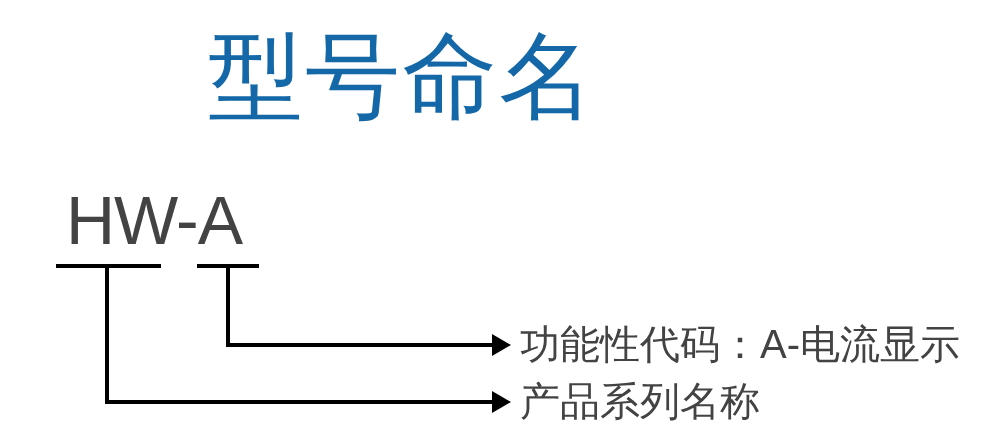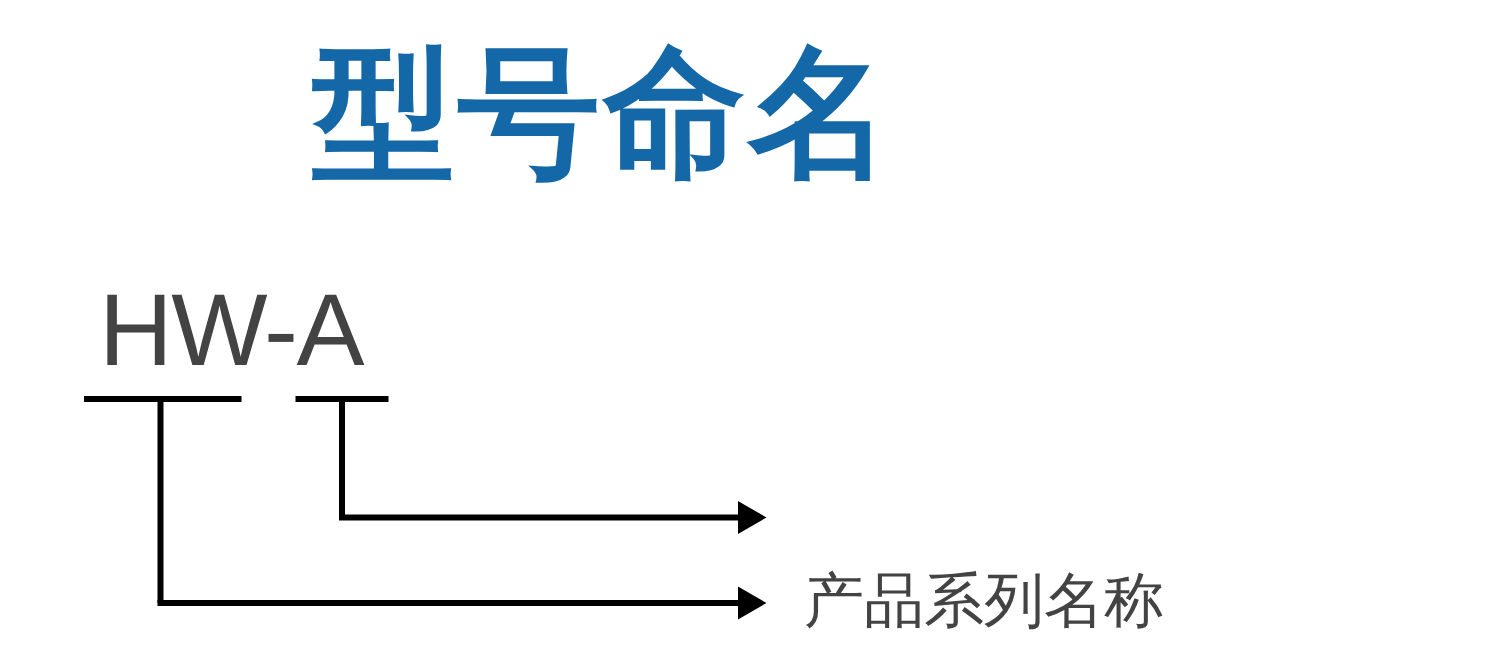--- a/index.html
+++ b/index.html
@@ -20,21 +20,21 @@
   }
   .diagram-title {
     position: absolute;
     left: 0;
     top: 22px;
     width: 804px;
     text-align: center;
     font-family: "Liberation Sans", "DejaVu Sans", sans-serif;
     font-size: 95px;
     line-height: 1.15;
-    font-weight: 700;
+    font-weight: 400;
     color: #1568a8;
     letter-spacing: 2px;
     white-space: nowrap;
   }
   .model-code {
     position: absolute;
     left: 66px;
     top: 186px;
     font-family: "Liberation Sans", "DejaVu Sans", sans-serif;
     font-size: 68px;
@@ -61,21 +61,20 @@
     color: #434343;
     white-space: nowrap;
   }
   #label-function {
     left: 520px;
     top: 324px;
   }
   #label-series {
     left: 520px;
     top: 381px;
-    margin-left: 16px;
   }
 </style>
 </head>
 <body>
 
 <div id="canvas">
 
   <div class="diagram-title">型号命名</div>
 
   <div class="model-code">HW-A</div>
@@ -91,16 +90,17 @@
 
     <g>
       <line x1="197" y1="266" x2="259" y2="266" stroke="#000000" stroke-width="4"></line>
       <line x1="228" y1="266" x2="228" y2="345" stroke="#000000" stroke-width="4"></line>
       <line x1="226" y1="345" x2="494" y2="345" stroke="#000000" stroke-width="4"></line>
       <polygon points="492,334 511,345 492,356" fill="#000000"></polygon>
     </g>
 
   </svg>
 
+  <div class="callout-label" id="label-function">功能性代码：A-电流显示</div>
 
   <div class="callout-label" id="label-series">产品系列名称</div>
 
 </div>
 
 </body></html>

